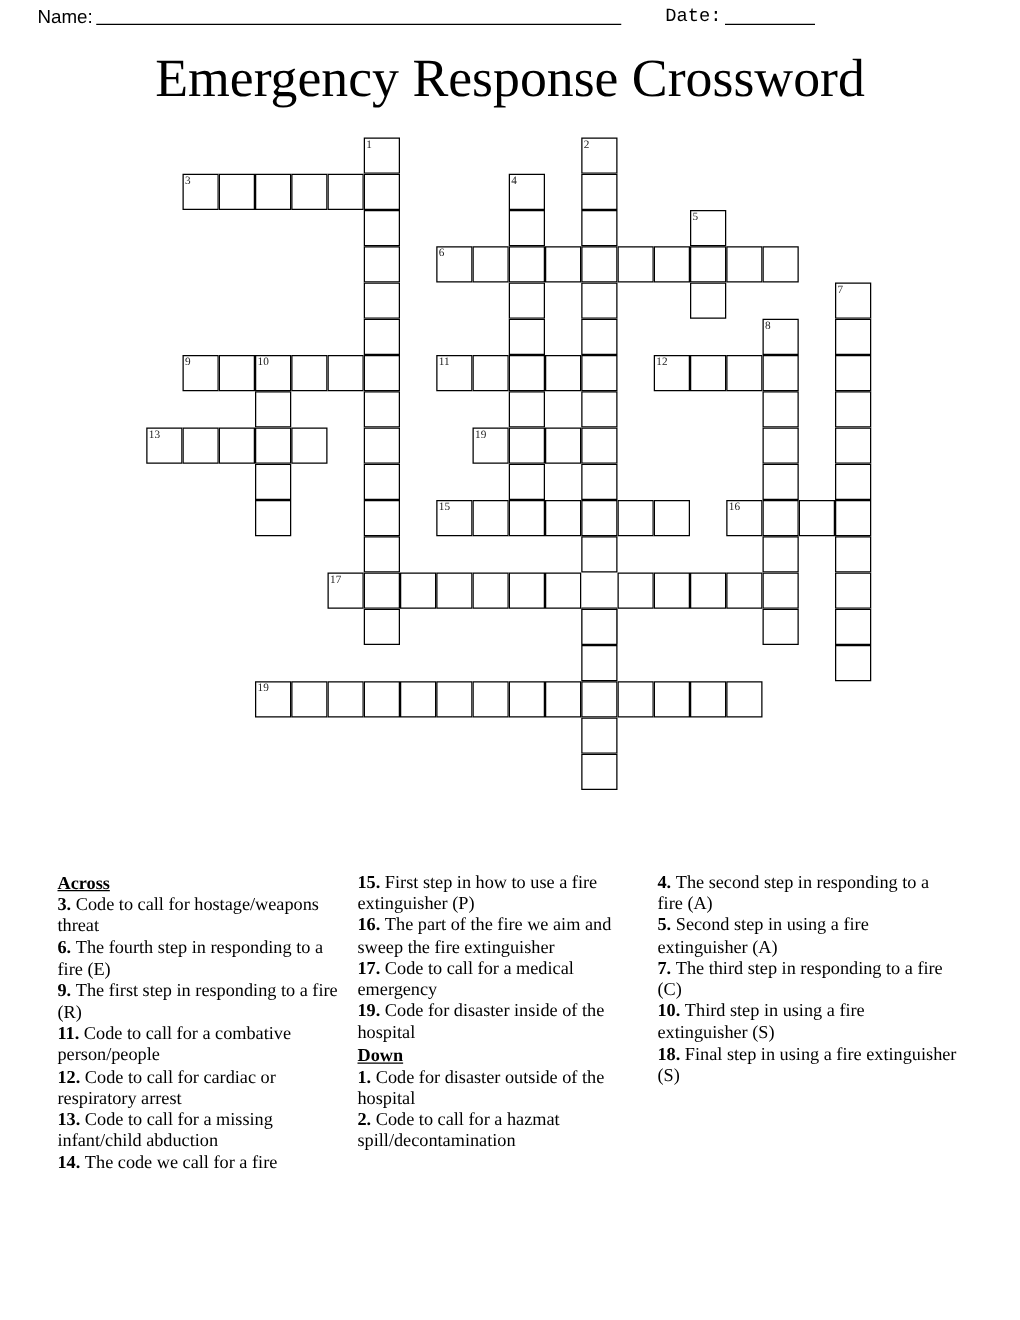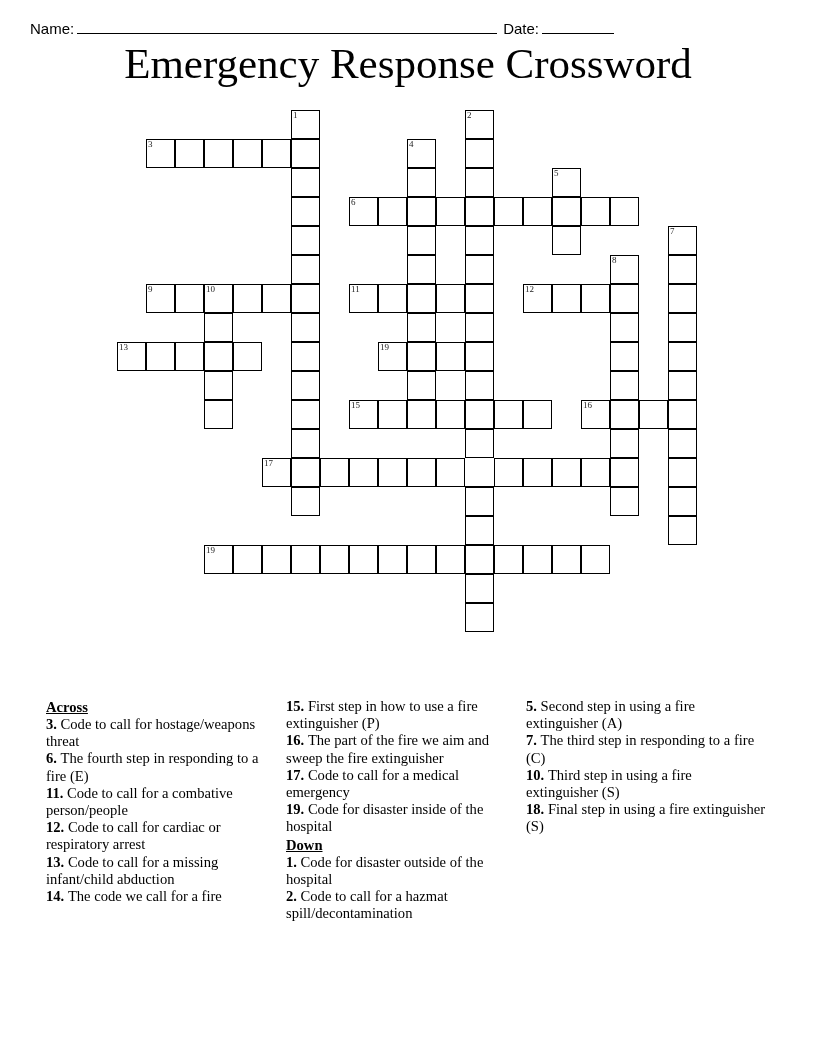--- a/index.html
+++ b/index.html
@@ -17,37 +17,37 @@
   }
 
   
   .name-date-row {
     position: absolute;
     left: 0;
     top: 0;
     width: 816px;
     height: 26px;
     display: flex;
-    align-items: flex-start;
+    align-items: center;
     font-family: "Liberation Sans", "DejaVu Sans", sans-serif;
     font-size: 15px;
-    padding-top: 20px;
+    padding-top: 0;
     box-sizing: border-box;
   }
   .nd-label { white-space: nowrap; }
   .nd-name-label { margin-left: 30px; }
   .nd-rule {
     display: inline-block;
     border-bottom: 1px solid #000;
     height: 13px;
     margin: 0 2px 1px 3px;
   }
   .nd-rule-name { width: 420px; }
   .nd-rule-date { width: 72px; }
-  .nd-date-label { margin-left: 4px; }
+  .nd-date-label { margin-left: 33px; font-family: Liberation Mono, monospace; }
 
   
   .puzzle-title {
     position: absolute;
     left: 0;
     top: 38px;
     width: 816px;
     text-align: center;
     font-family: "Liberation Serif", "DejaVu Serif", serif;
     font-size: 43px;
@@ -298,33 +298,35 @@
     <div class="xw-cell" style="left: 581px; top: 545px;"></div>
     <div class="xw-cell" style="left: 465px; top: 574px;"></div>
     <div class="xw-cell" style="left: 465px; top: 603px;"></div>
   </div>
 
 <div id="clues">
   <div class="clue-col clue-col-1">
       <span class="clue-heading">Across</span>
       <span class="clue-item"><span class="clue-num">3. </span><span class="clue-text">Code to call for hostage/weapons threat</span></span>
       <span class="clue-item"><span class="clue-num">6. </span><span class="clue-text">The fourth step in responding to a fire (E)</span></span>
+      <span class="clue-item"><span class="clue-num">9. </span><span class="clue-text">The first step in responding to a fire (R)</span></span>
       <span class="clue-item"><span class="clue-num">11. </span><span class="clue-text">Code to call for a combative person/people</span></span>
       <span class="clue-item"><span class="clue-num">12. </span><span class="clue-text">Code to call for cardiac or respiratory arrest</span></span>
       <span class="clue-item"><span class="clue-num">13. </span><span class="clue-text">Code to call for a missing infant/child abduction</span></span>
       <span class="clue-item"><span class="clue-num">14. </span><span class="clue-text">The code we call for a fire</span></span>
     </div>
   <div class="clue-col clue-col-2">
       <span class="clue-item"><span class="clue-num">15. </span><span class="clue-text">First step in how to use a fire extinguisher (P)</span></span>
       <span class="clue-item"><span class="clue-num">16. </span><span class="clue-text">The part of the fire we aim and sweep the fire extinguisher</span></span>
       <span class="clue-item"><span class="clue-num">17. </span><span class="clue-text">Code to call for a medical emergency</span></span>
       <span class="clue-item"><span class="clue-num">19. </span><span class="clue-text">Code for disaster inside of the hospital</span></span>
       <span class="clue-heading">Down</span>
       <span class="clue-item"><span class="clue-num">1. </span><span class="clue-text">Code for disaster outside of the hospital</span></span>
       <span class="clue-item"><span class="clue-num">2. </span><span class="clue-text">Code to call for a hazmat spill/decontamination</span></span>
     </div>
   <div class="clue-col clue-col-3">
+      <span class="clue-item"><span class="clue-num">4. </span><span class="clue-text">The second step in responding to a fire (A)</span></span>
       <span class="clue-item"><span class="clue-num">5. </span><span class="clue-text">Second step in using a fire extinguisher (A)</span></span>
       <span class="clue-item"><span class="clue-num">7. </span><span class="clue-text">The third step in responding to a fire (C)</span></span>
       <span class="clue-item"><span class="clue-num">10. </span><span class="clue-text">Third step in using a fire extinguisher (S)</span></span>
       <span class="clue-item"><span class="clue-num">18. </span><span class="clue-text">Final step in using a fire extinguisher (S)</span></span>
     </div>
 </div>
 
 </body></html>

